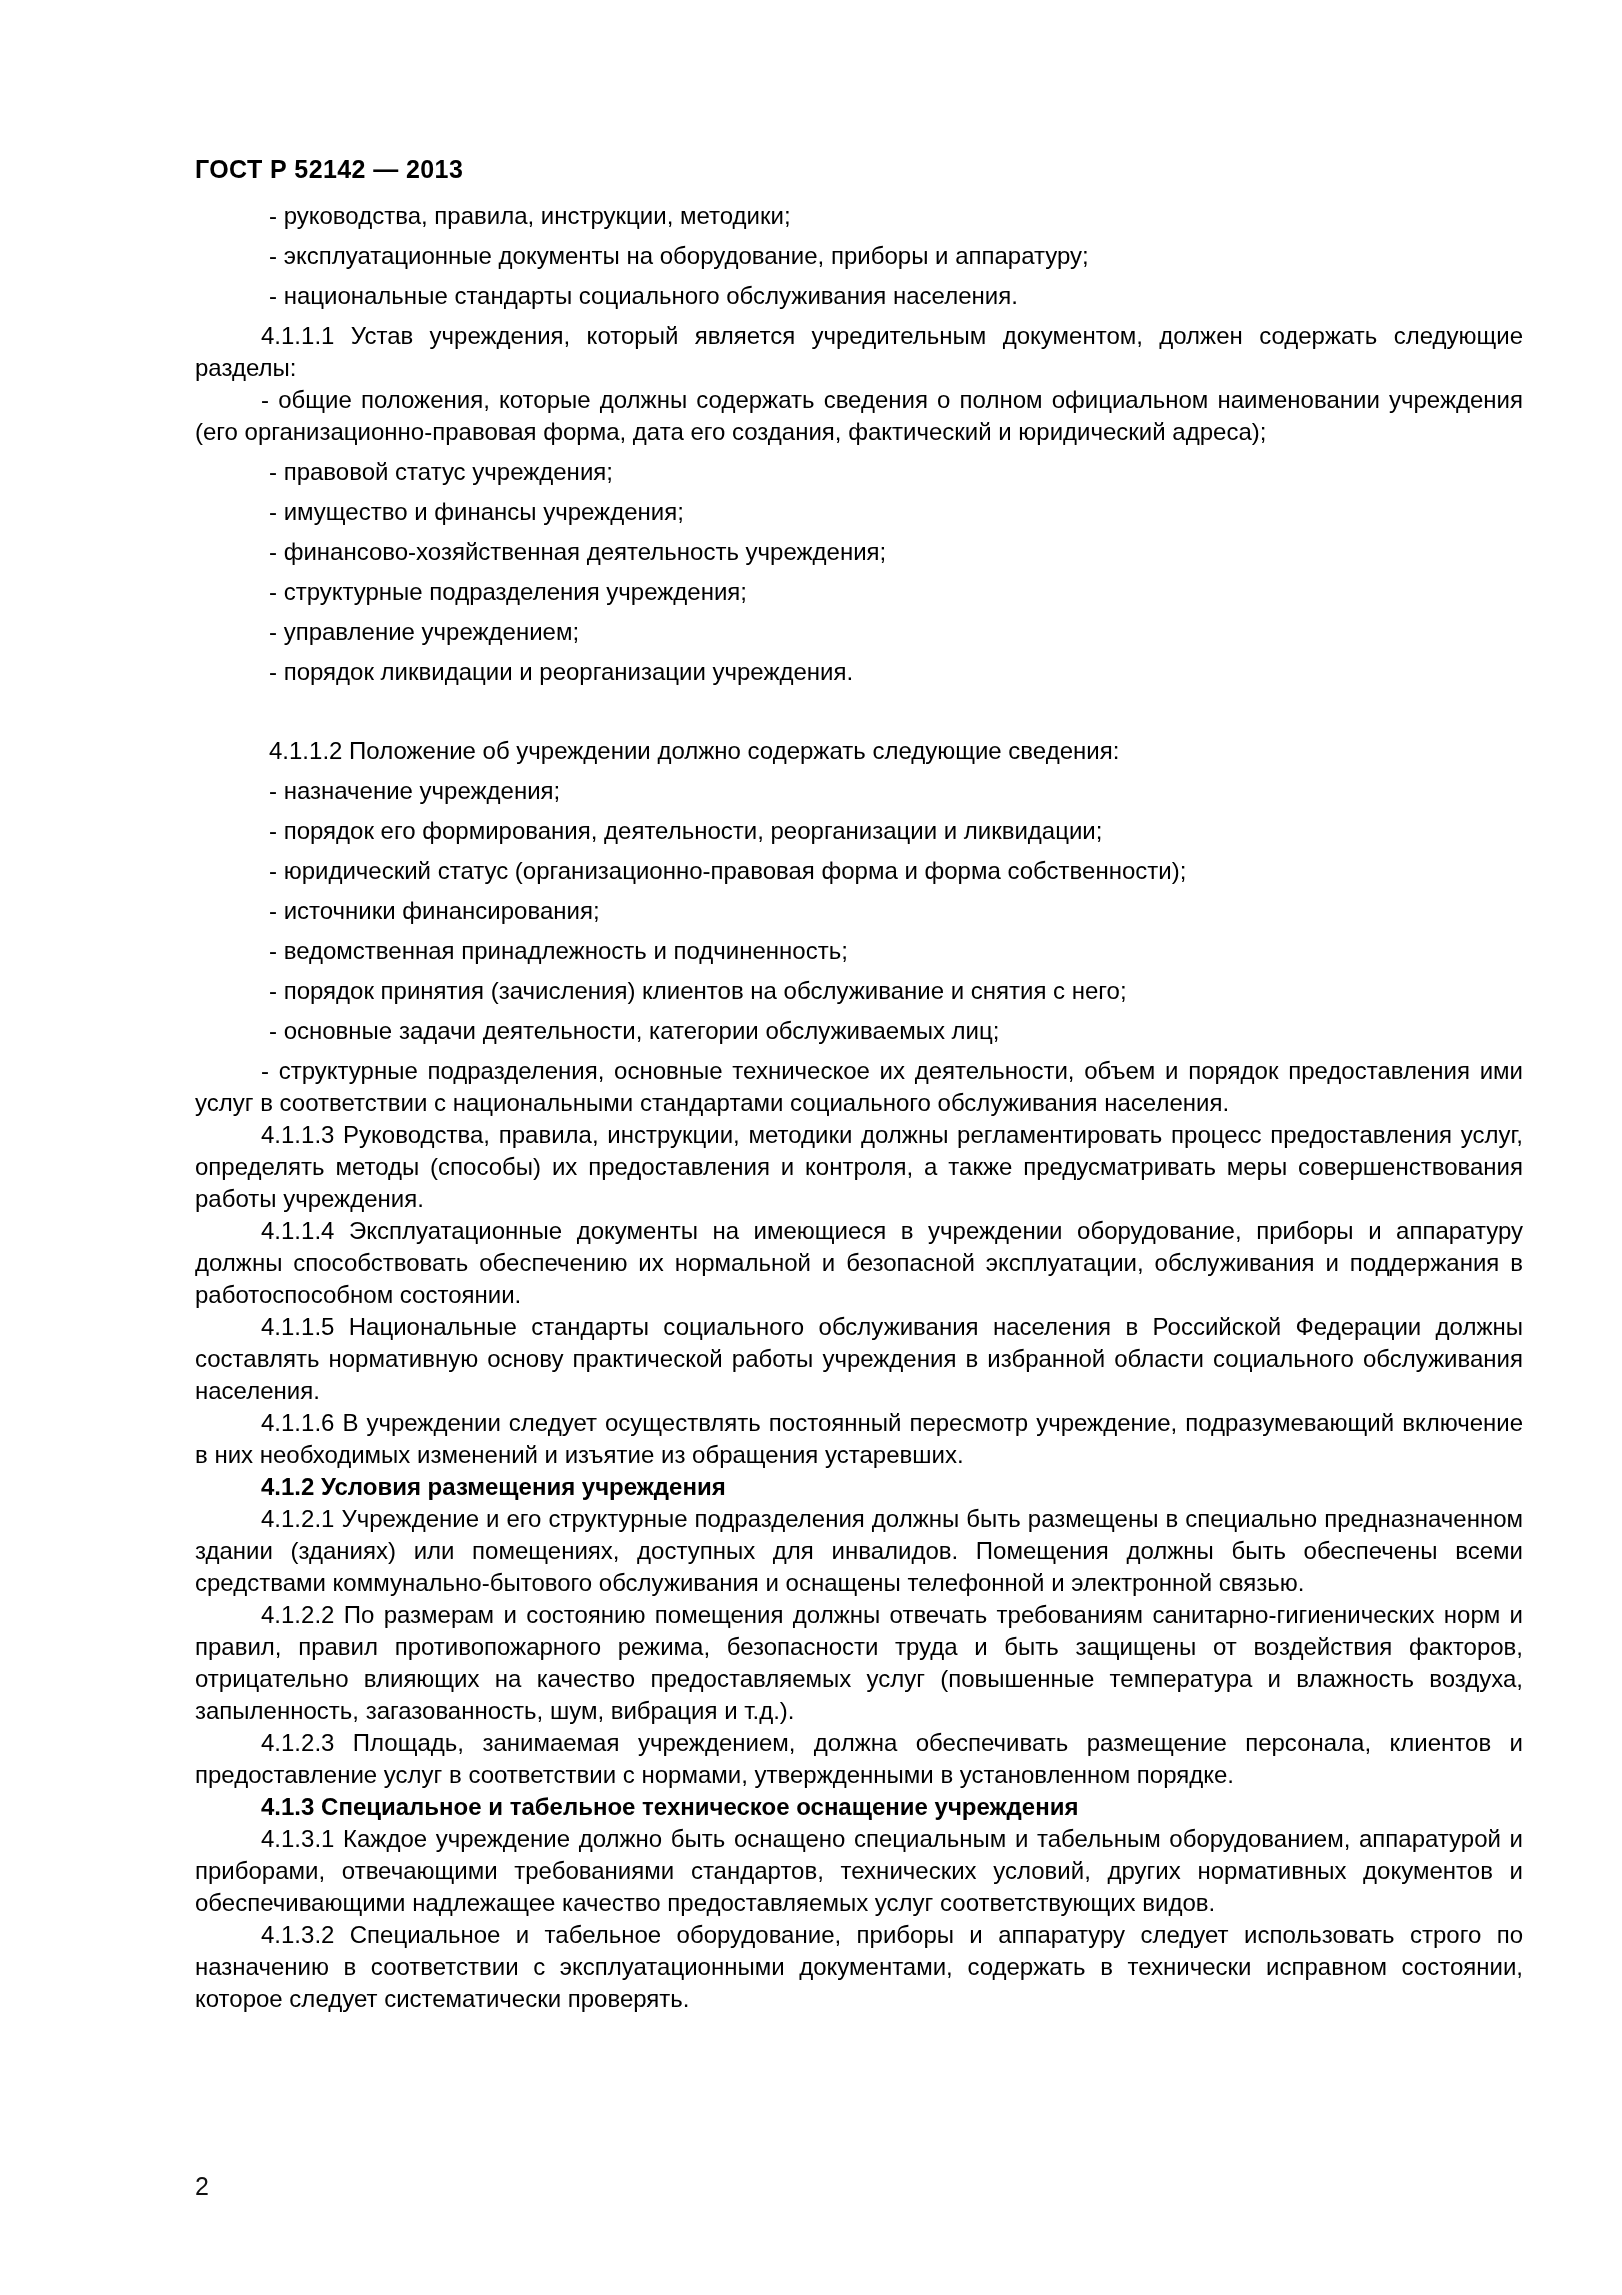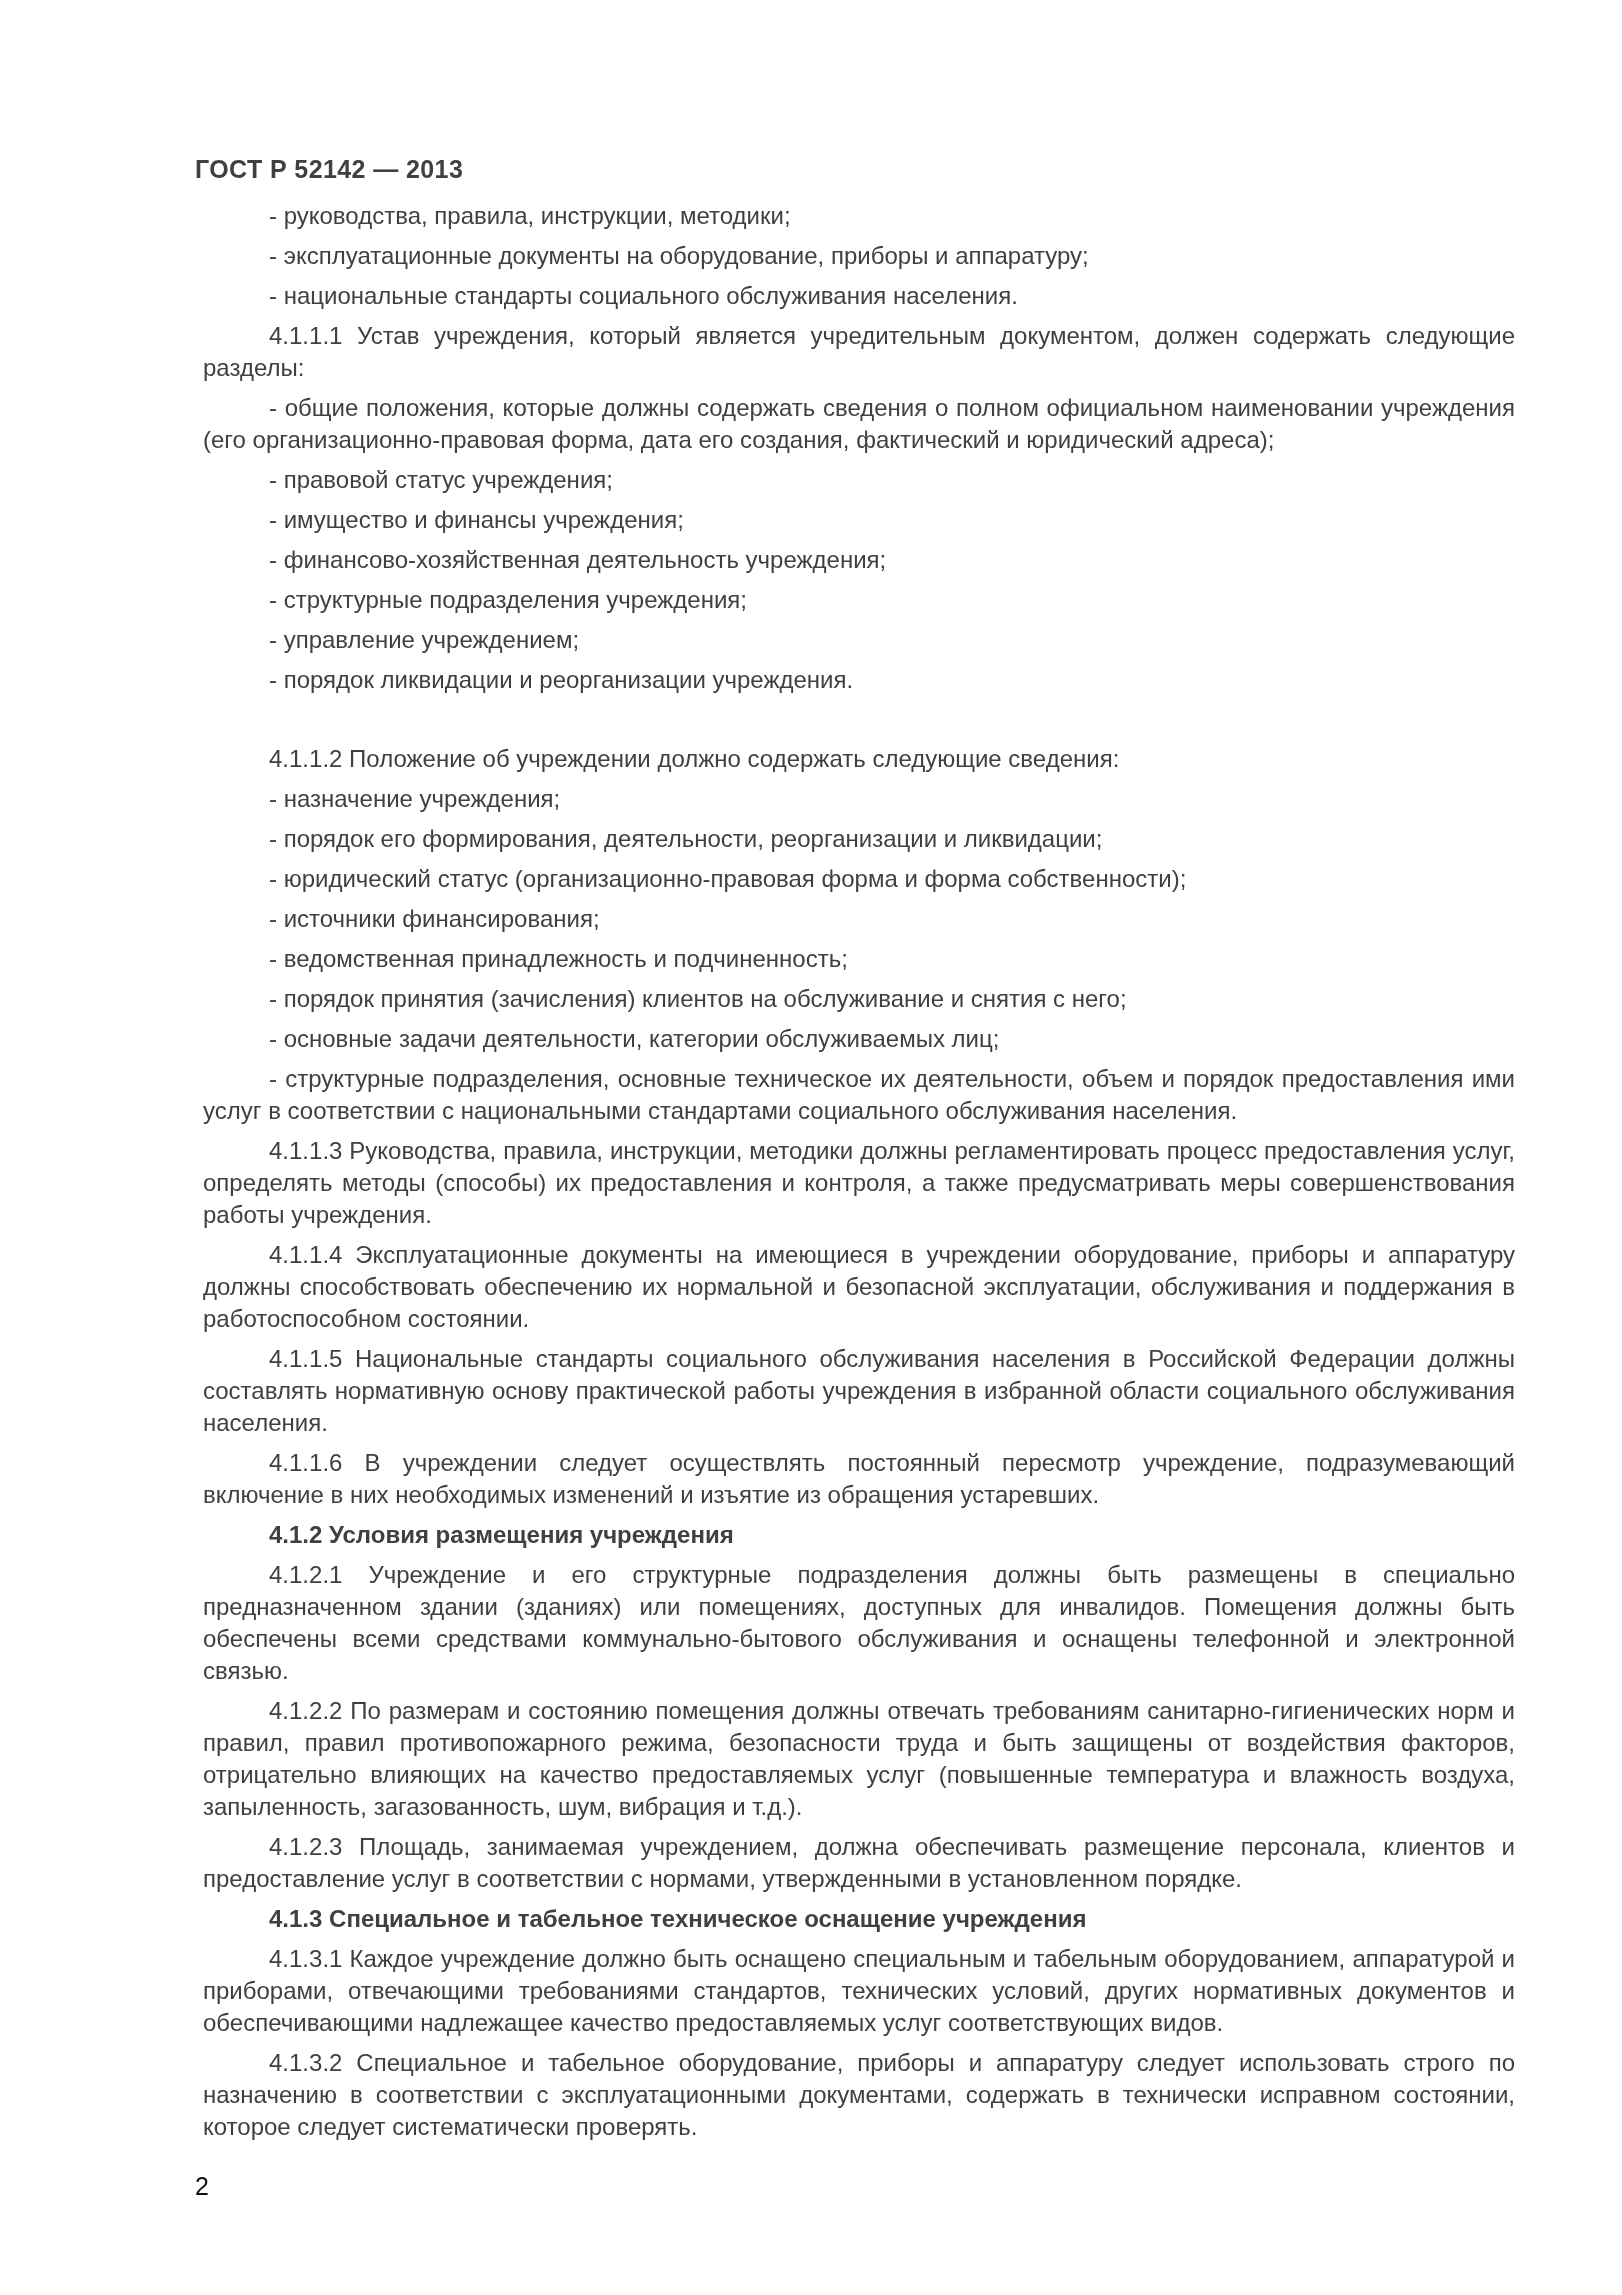--- a/index.html
+++ b/index.html
@@ -3,35 +3,35 @@
 <meta charset="utf-8">
 <style>
   html, body { margin: 0; padding: 0; background: #ffffff; }
   body { width: 1623px; height: 2295px; position: relative; overflow: hidden; }
   .page {
     position: absolute;
     left: 195px;
     top: 152px;
     width: 1328px;
     font-family: "Liberation Sans", sans-serif;
-    color: #404040;
+    color: #000000;
   }
   .doc-header {
     font-weight: bold;
     font-size: 25px;
     line-height: 34px;
     margin: 0 0 13.8px 0;
     letter-spacing: 0.4px;
   }
   .body-text {
     font-size: 24px;
     line-height: 32px;
   }
   .p {
-    margin: 8px;
+    margin: 0;
     text-align: justify;
     text-align-last: left;
   }
   .indent { text-indent: 66px; }
   .li { margin: 8px; padding-left: 66px; }
   .bold { font-weight: bold; }
   .gap { height: 31px; }
   .page-number {
     position: absolute;
     left: 195px;

